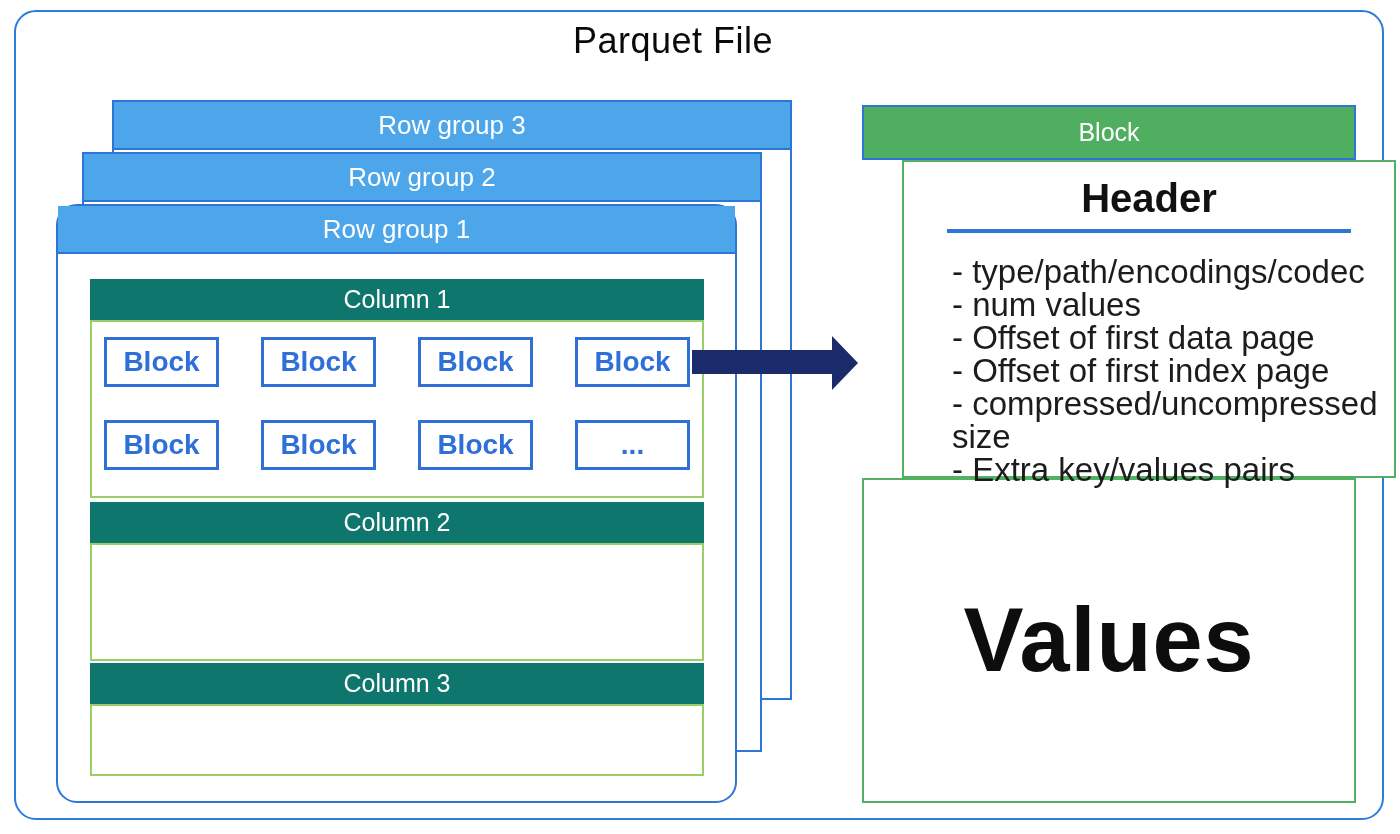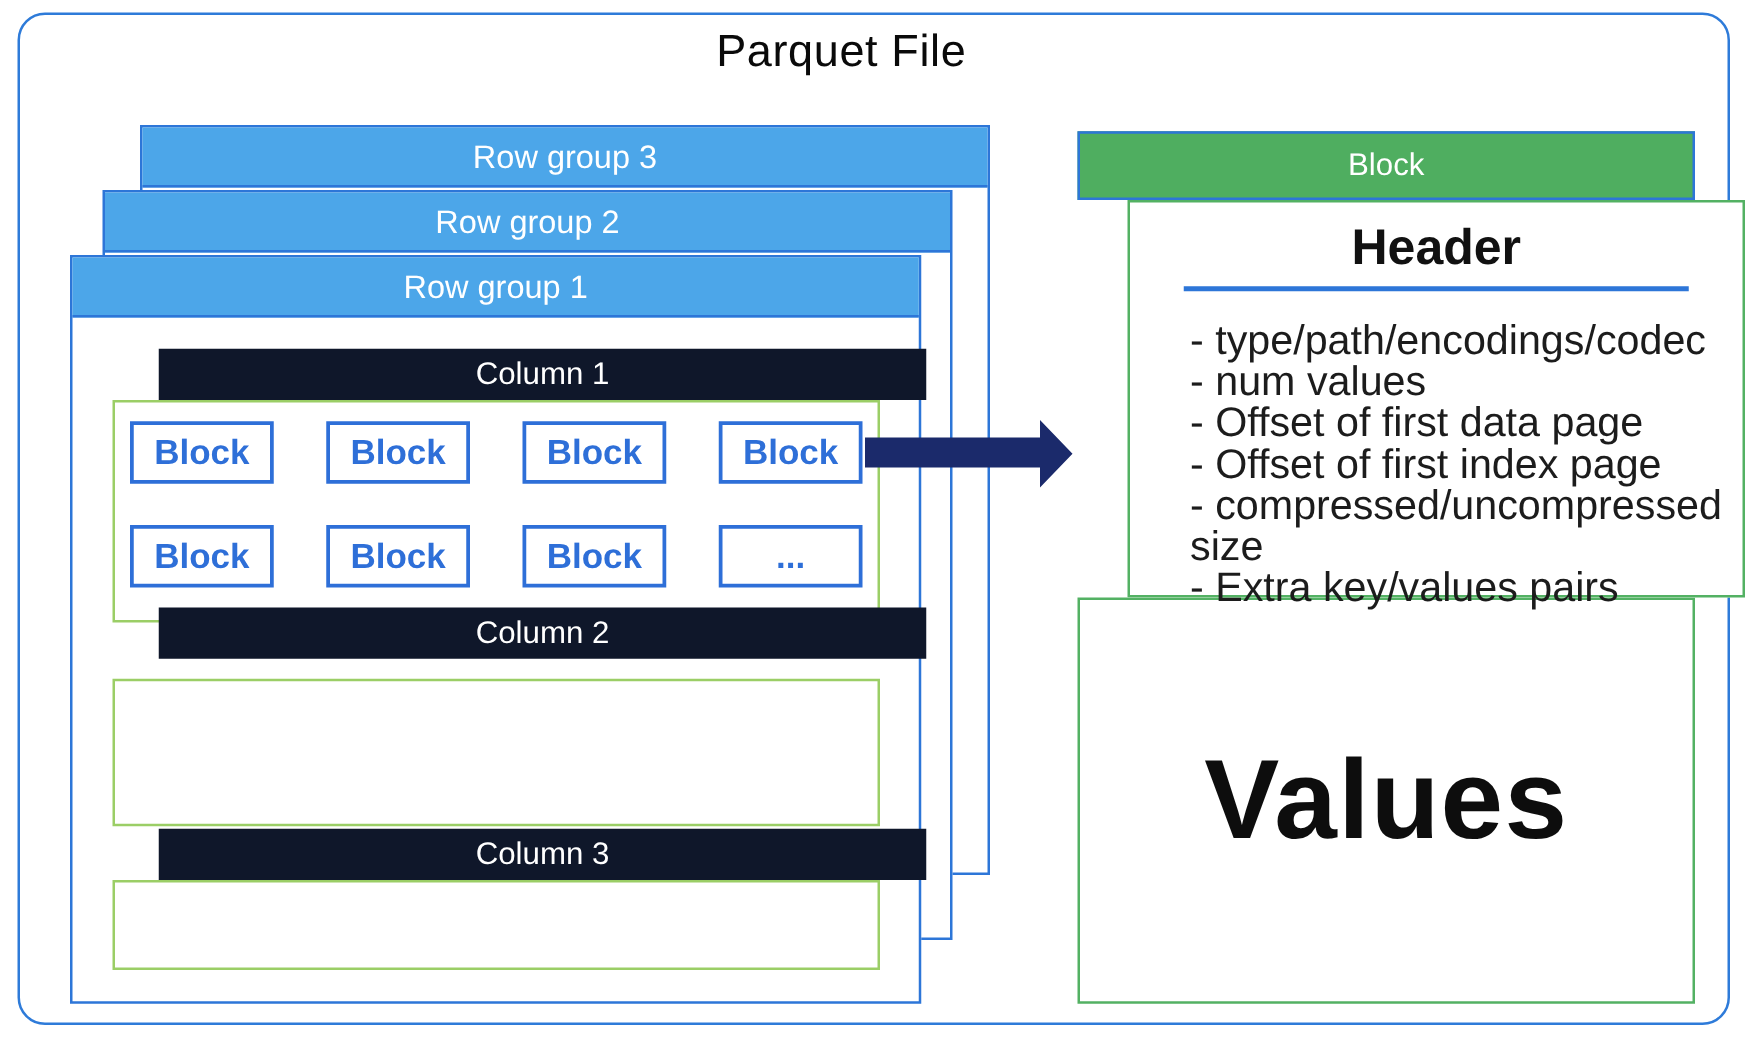--- a/index.html
+++ b/index.html
@@ -15,39 +15,39 @@
   .diagram-title{
     position:absolute;left:0;top:20px;width:1250px;text-align:center;
     font-size:36px;color:#0a0a0a;letter-spacing:.5px;padding-left:48px;
   }
   
   .rg-card{
     position:absolute;background:#fff;border:2px solid #2d76d8;box-sizing:border-box;
   }
   .rg-card.rg3{left:112px;top:100px;width:680px;height:600px;z-index:1;}
   .rg-card.rg2{left:82px;top:152px;width:680px;height:600px;z-index:2;}
-  .rg-card.rg1{left:56px;top:204px;width:681px;height:599px;z-index:3;}
+  .rg-card.rg1{left:56px;top:204px;width:681px;height:599px;z-index:3;border-radius:21px;}
   .rg-header{
     height:48px;background:#4ca6e9;border-bottom:2px solid #2d76d8;box-sizing:border-box;
     display:flex;align-items:center;justify-content:center;
     color:#fff;font-size:26px;
   }
   
   .col-header{
-    position:absolute;left:32px;width:614px;height:41px;background:#0f172a;
-    display:flex;align-items:center;justify-content:center;color:#fff;font-size:25px;margin-left:37px;
+    position:absolute;left:32px;width:614px;height:41px;background:#0f766e;
+    display:flex;align-items:center;justify-content:center;color:#fff;font-size:25px;
   }
   .col-body{
     position:absolute;left:32px;width:614px;background:#fff;
     border:2px solid #9bce66;box-sizing:border-box;
   }
   .col1-header{top:73px;}
   .col1-body{top:114px;height:178px;padding:15px 12px;box-sizing:border-box;
     display:flex;flex-direction:column;gap:33px;}
-  .col2-header{top:280px;}
+  .col2-header{top:296px;}
   .col2-body{top:337px;height:118px;}
   .col3-header{top:457px;}
   .col3-body{top:498px;height:72px;}
   .block-row{display:flex;justify-content:space-between;}
   .block-box{
     width:115px;height:50px;border:3px solid #2e6fd8;box-sizing:border-box;background:#fff;
     display:flex;align-items:center;justify-content:center;
     color:#2e6fd8;font-size:28px;font-weight:600;
   }
   

